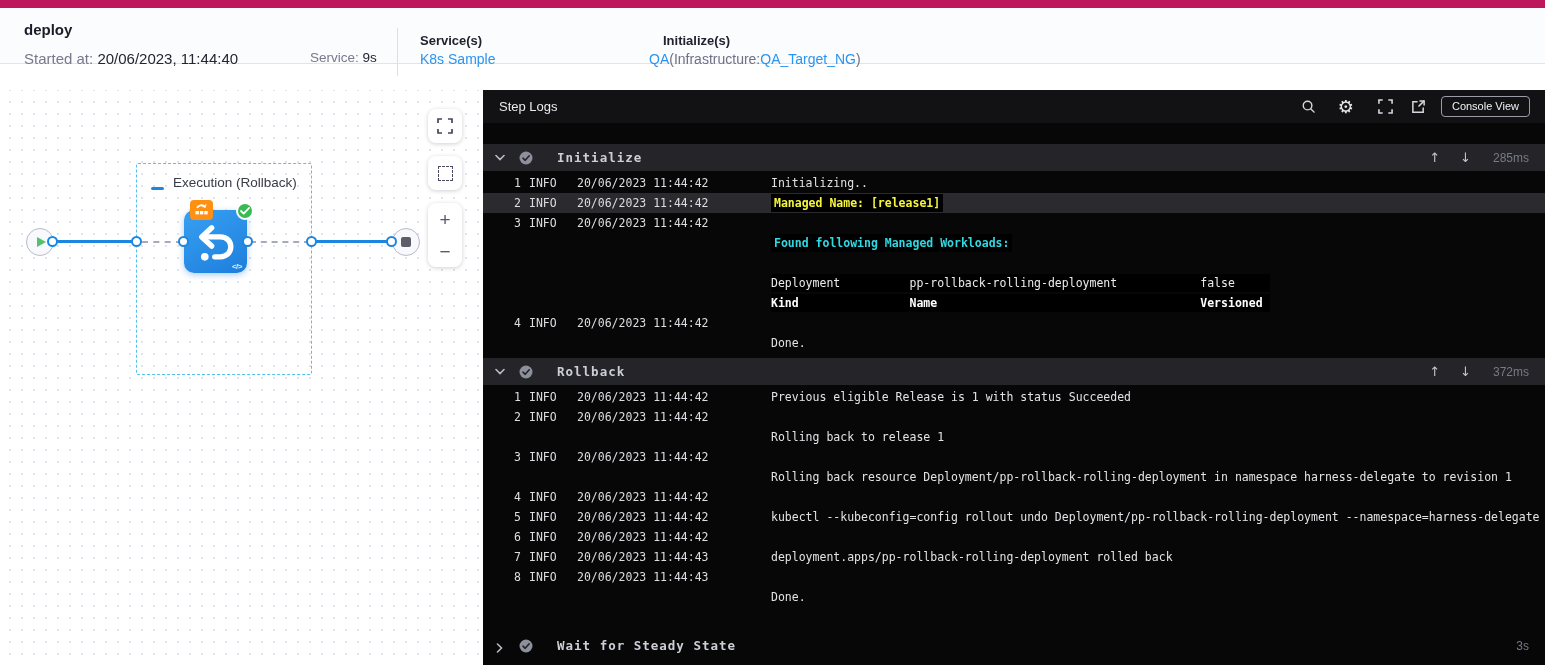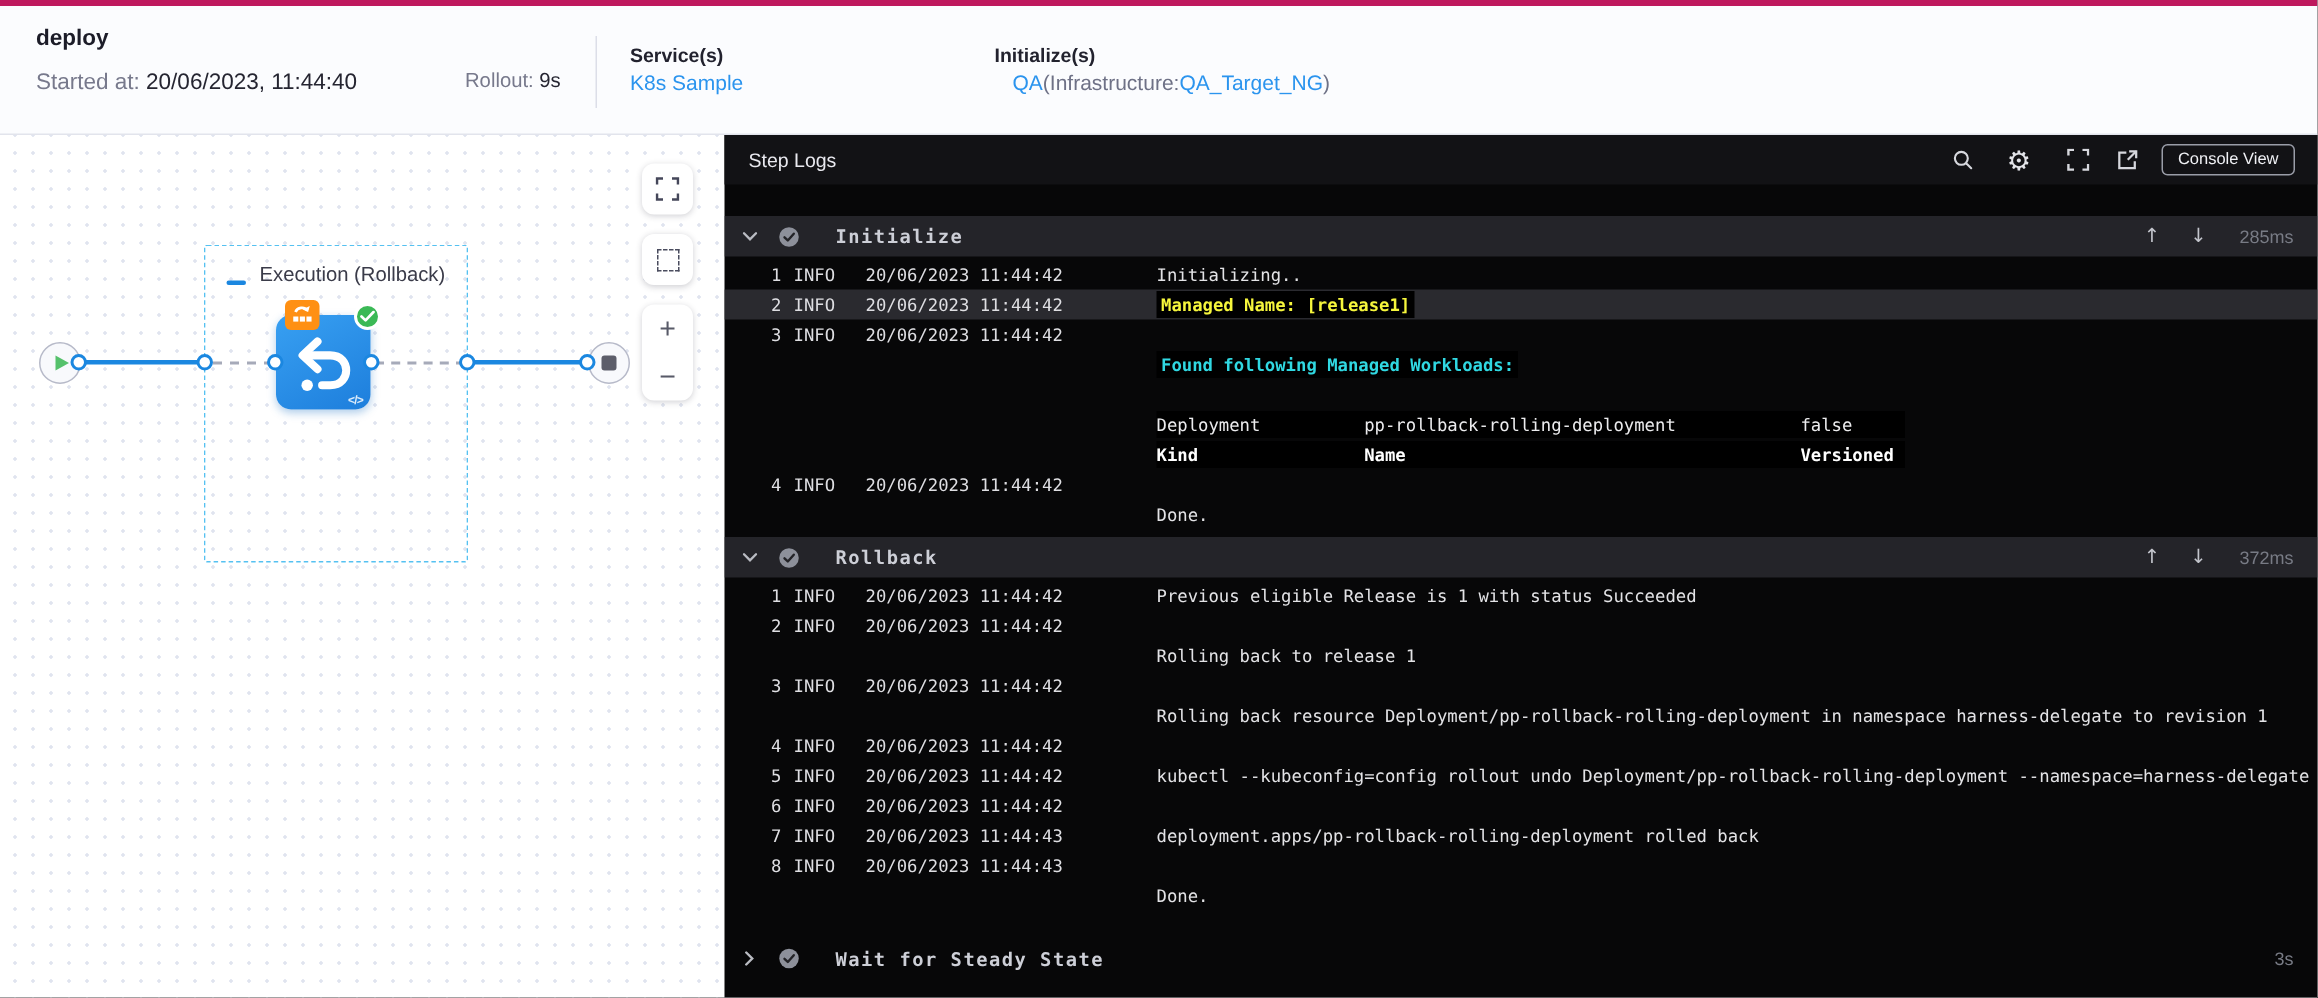--- a/index.html
+++ b/index.html
@@ -1,30 +1,30 @@
 <!DOCTYPE html>
 <html><head>
 <meta charset="utf-8">
 <style>
   * { box-sizing: border-box; margin: 0; padding: 0; }
   html,body { width:1545px; height:665px; overflow:hidden; }
   body { font-family:"Liberation Sans", sans-serif; background:#fff; position:relative; }
 
   
-  .top-header{ position:absolute; left:0; top:0; width:1545px; height:90px;
-    background:#fbfcfe; border-top:4px solid #be185d; border-bottom:1px solid #e2e4ec; }
+  .top-header{ position:absolute; left:0; top:0; width:1545px; height:64px;
+    background:#fbfcfe; border-top:8px solid #be185d; border-bottom:1px solid #e2e4ec; }
   .th-title{ position:absolute; left:24px; top:13px; font-size:15px; font-weight:700; color:#1c1c28; }
   .th-started{ position:absolute; left:24px; top:42px; font-size:15px; color:#77798c; }
   .th-started b, .th-duration b{ color:#252531; font-weight:400; }
   .th-duration{ position:absolute; left:310px; top:42px; font-size:13.5px; color:#77798c; }
   .th-divider{ position:absolute; left:397px; top:20px; width:1px; height:48px; background:#dcdee8; }
   .th-col-label{ position:absolute; top:25px; font-size:13px; font-weight:700; color:#22222e; }
   .th-col-value{ position:absolute; top:43px; font-size:14px; color:#2b94ee; cursor:pointer; }
   .svc-label{ left:420px; } .svc-value{ left:420px; }
-  .env-label{ left:663px; } .env-value{ left:675px; }
+  .env-label{ left:663px; } .env-value{ left:649px; }
   .env-plain{ color:#6e7186; }
 
   
   .canvas{ position:absolute; left:0; top:90px; width:483px; height:575px; background:#ffffff;
     background-image:radial-gradient(circle, #e0e4ef 1px, transparent 1.3px);
     background-size:12px 12px; background-position:4px 6px; }
 
   .start-node,.end-node{ position:absolute; width:28px; height:28px; border-radius:50%;
     background:#f8f9fc; border:1.5px solid #b7bac9; display:flex; align-items:center; justify-content:center; }
   .start-node{ left:26px; top:138px; }
@@ -68,21 +68,21 @@
     display:flex; align-items:center; padding:0 15px 0 16px; }
   .lt-title{ font-size:13px; color:#e9e9ef; }
   .lt-right{ margin-left:auto; display:flex; align-items:center; }
   .lt-icon{ display:flex; align-items:center; justify-content:center; cursor:pointer; color:#d6d7dd; }
   .gear-glyph{ font-size:18px; line-height:1; color:#e4e5ea; }
   .console-btn{ border:1px solid #9a9da8; border-radius:4px; color:#f0f1f5; font-size:11px;
     padding:3px 10px 4px; cursor:pointer; white-space:nowrap; }
 
   .log-sections{ position:absolute; left:0; top:33px; width:100%; height:542px; padding-top:21px; overflow:hidden; }
   .sec-head{ height:27px; background:#242429; display:flex; align-items:center; padding:0 16px 0 10px; cursor:pointer; }
-  .sec-head.collapsed{ background:transparent; height:28px; margin-top:18px; }
+  .sec-head.collapsed{ background:transparent; height:28px; margin-top:18px;align-items:flex-end; }
   .sec-chev{ width:13px; display:flex; justify-content:center; color:#b9bbc2; }
   .sec-check{ margin-left:13px; display:flex; }
   .sec-label{ margin-left:24px; font-family:"DejaVu Sans Mono", monospace; font-size:12.5px; font-weight:700;
     letter-spacing:1px; color:#cdcfd7; }
   .sec-right{ margin-left:auto; display:flex; align-items:center; }
   .sec-arrow{ font-size:13px; color:#c3c5cc; cursor:pointer; font-family:"DejaVu Sans", sans-serif; }
   .sec-arrow + .sec-arrow{ margin-left:20px; }
   .sec-duration{ width:58px; text-align:right; font-size:12px; color:#787b85; }
 
   .sec-rows{ padding-top:2px; margin-bottom:5px; }
@@ -100,21 +100,21 @@
 </head>
 <body>
 
 <div class="top-header">
   <div class="th-title">deploy</div>
   <div class="th-started">
     <span>Started at:</span>
     <b>20/06/2023, 11:44:40</b>
   </div>
   <div class="th-duration">
-    <span>Rollout:</span>
+    <span>Service:</span>
     <b>9s</b>
   </div>
   <div class="th-divider"></div>
   <div class="th-col-label svc-label">Service(s)</div>
   <div class="th-col-value svc-value">K8s Sample</div>
   <div class="th-col-label env-label">Initialize(s)</div>
   <div class="th-col-value env-value"><span>QA</span><span class="env-plain">(Infrastructure:</span><span>QA_Target_NG</span><span class="env-plain">)</span></div>
 </div>
 
 <div class="canvas">

